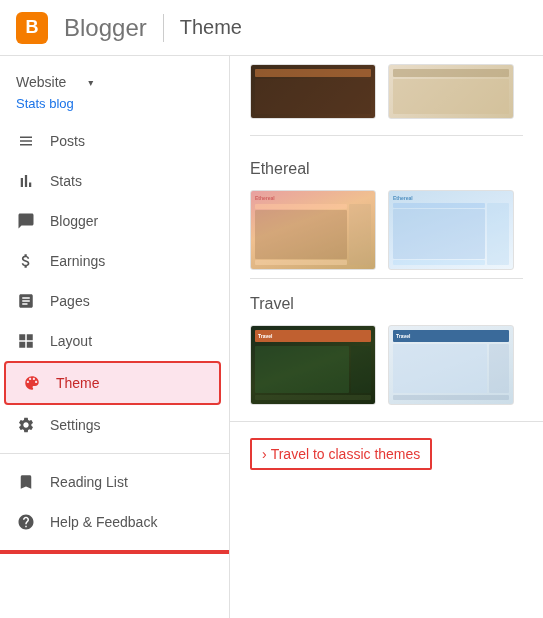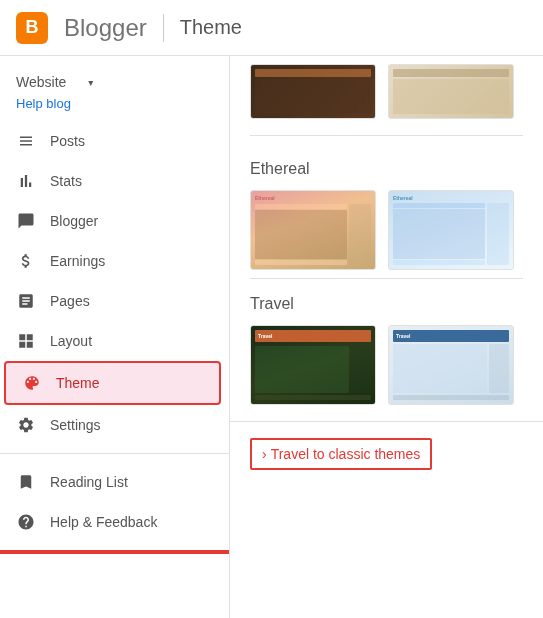--- a/index.html
+++ b/index.html
@@ -152,21 +152,21 @@
   <span class="header-page-title">Theme</span>
 </div>
 
 <div class="body-container">
 
   <div class="sidebar">
     <div class="website-section">
       <span class="website-label">Website</span>
       <span class="dropdown-arrow">▾</span>
     </div>
-    <a class="view-blog-link">Help blog</a>
+    <a class="view-blog-link">Stats blog</a>
 
     <div class="nav-item">
       <span class="nav-icon">
         <svg width="18" height="18" viewBox="0 0 24 24">
             <path d="M4 6h16v2H4zm0 5h16v2H4zm0 5h16v2H4z"></path>
           </svg>
       </span>
       <span>Posts</span>
     </div>
 

